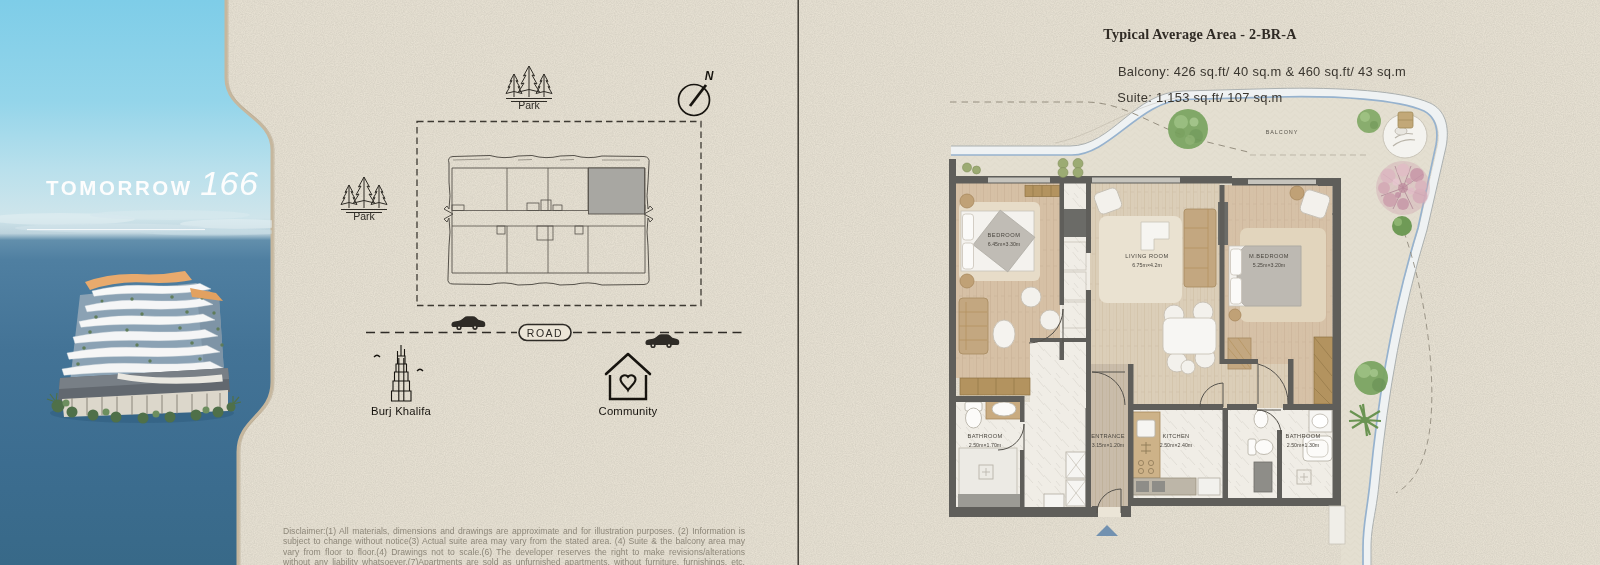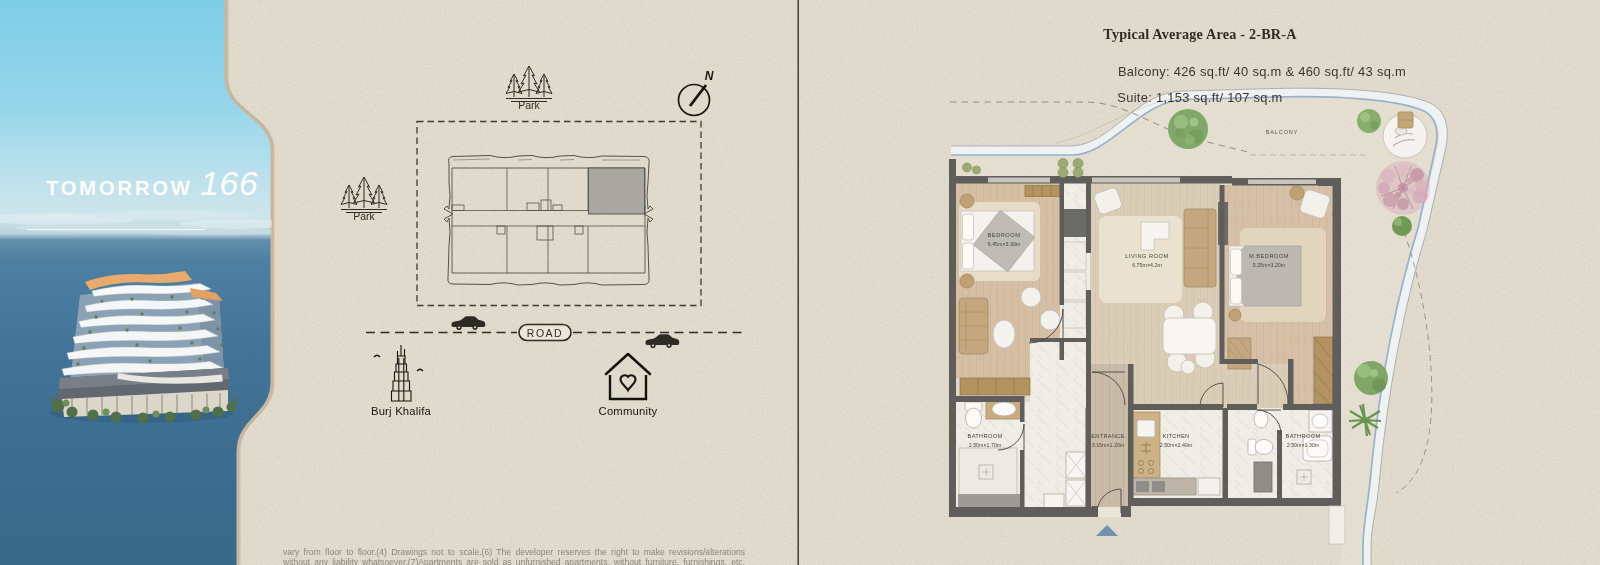--- a/index.html
+++ b/index.html
@@ -790,15 +790,17 @@
   </svg>
 
   <div class="abs" id="logo"><span class="t">TOMORROW</span><span class="n"> 166</span></div>
 
   <div class="abs" id="title1">Typical Average Area - 2-BR-A</div>
 
   <div class="abs" id="title2">Suite: 1,153 sq.ft/ 107 sq.m</div>
 
   <div class="abs" id="title3">Balcony: 426 sq.ft/ 40 sq.m &amp; 460 sq.ft/ 43 sq.m</div>
 
+  <div class="dl" style="top:525.5px">Disclaimer:(1) All materials, dimensions and drawings are approximate and for illustration purposes. (2) Information is</div>
+  <div class="dl" style="top:536px">subject to change without notice(3) Actual suite area may vary from the stated area. (4) Suite &amp; the balcony area may</div>
   <div class="dl" style="top:546.5px">vary from floor to floor.(4) Drawings not to scale.(6) The developer reserves the right to make revisions/alterations</div>
   <div class="dl" style="top:557px">without any liability whatsoever.(7)Apartments are sold as unfurnished apartments, without furniture, furnishings, etc.</div>
 </div>
 
 </body></html>

